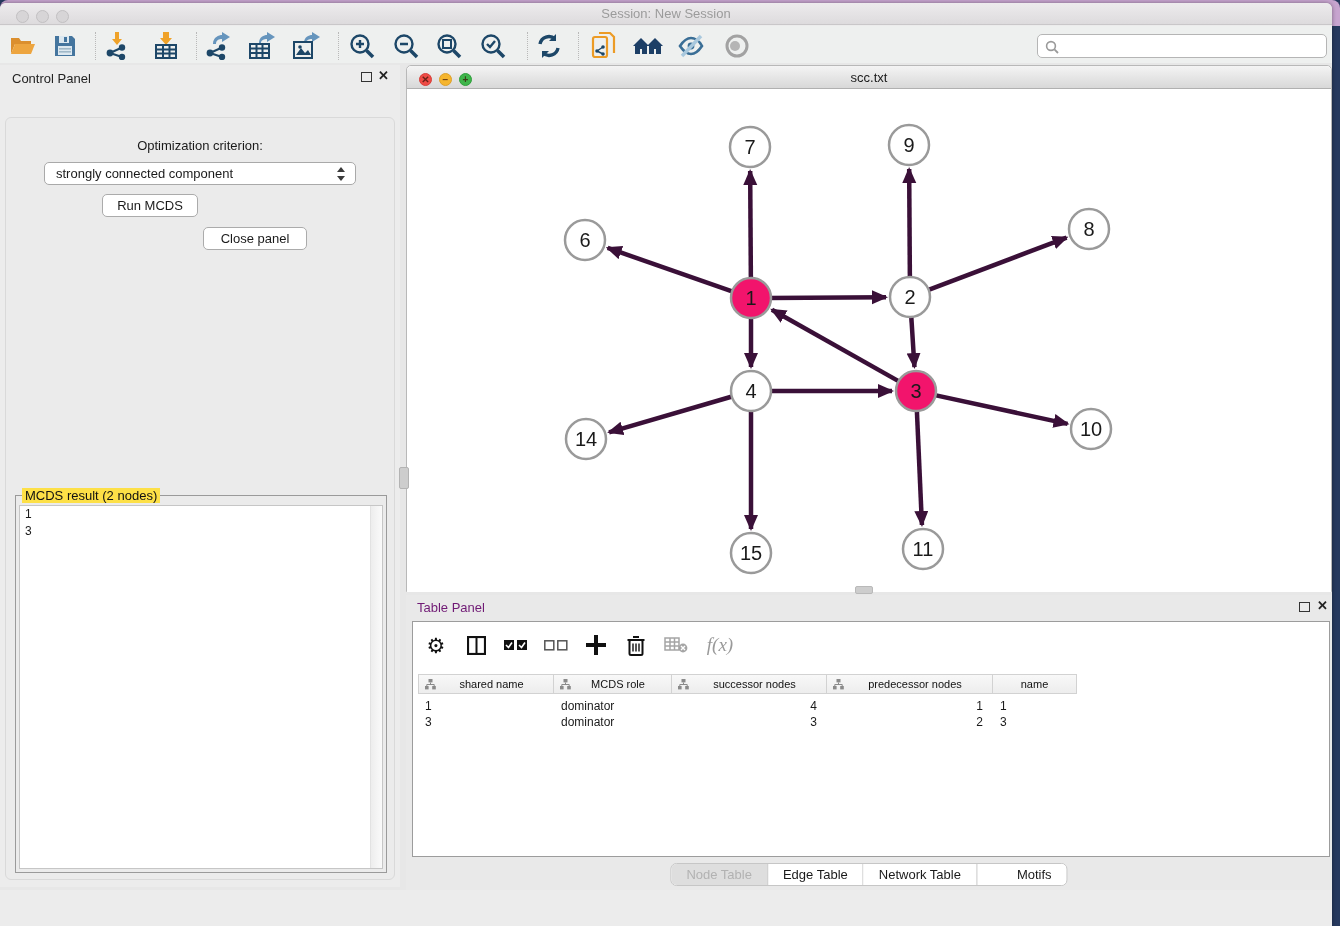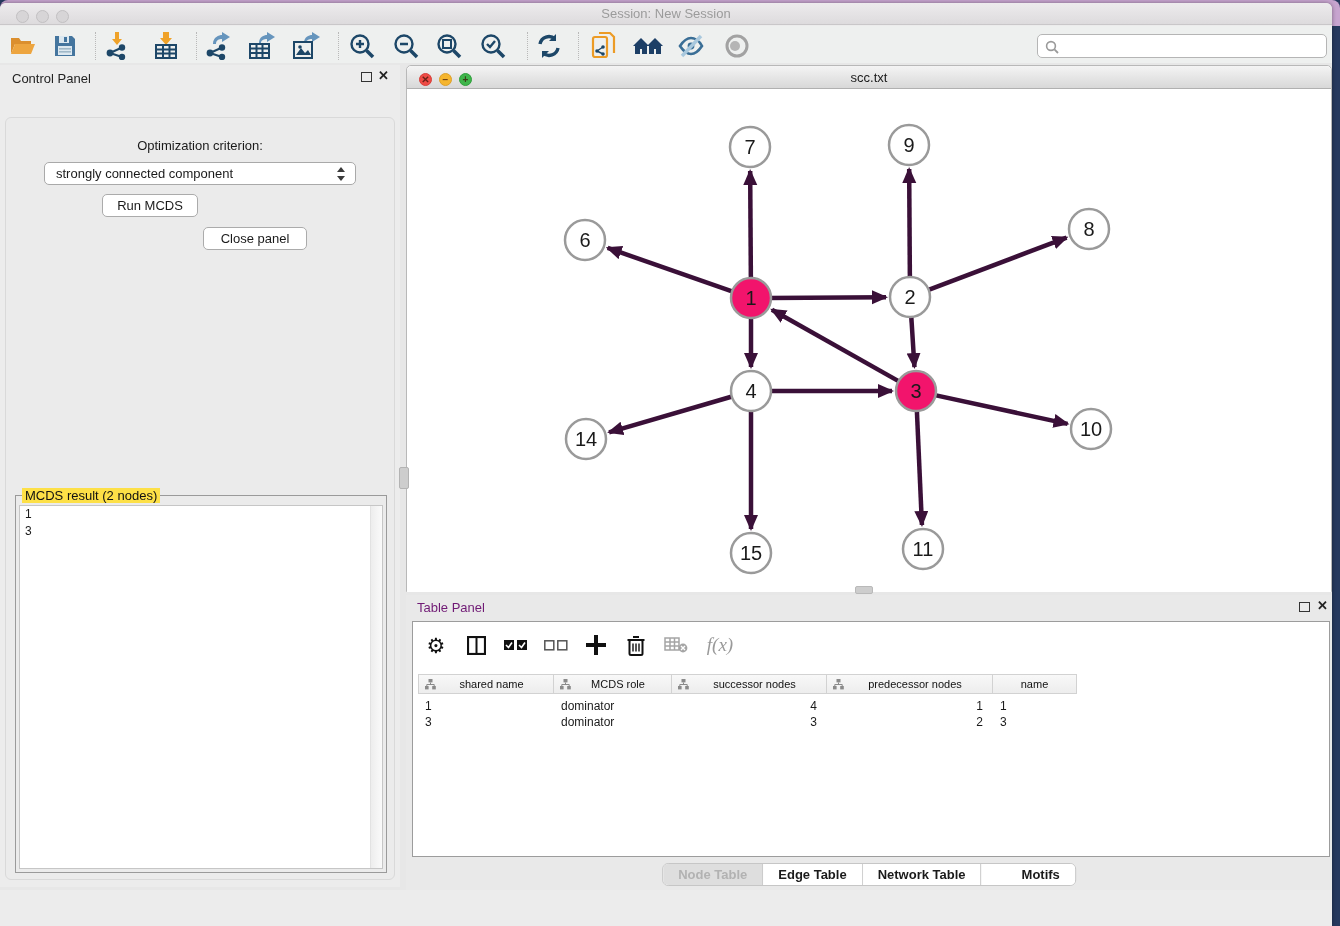--- a/index.html
+++ b/index.html
@@ -77,21 +77,21 @@
   .tbl-hcell:first-child { border-left:1px solid #d2d2d2; }
   .tbl-hcell .hicon { margin:0 6px 0 6px; }
   .tbl-hcell .hlabel { flex:1; text-align:center; padding-right:12px; }
   .tbl-hcell.no-icon .hlabel { padding:0; }
   .tbl-row { position:absolute; left:5px; height:16px; display:flex; font-size:12px; }
   .tbl-cell { height:16px; line-height:16px; overflow:hidden; }
   .al { text-align:left; padding-left:7px; }
   .ar { text-align:right; padding-right:10px; }
   .w0{width:136px}.w1{width:118px}.w2{width:155px}.w3{width:166px}.w4{width:84px}
   .tp-tabs { position:absolute; left:50%; transform:translateX(-50%); bottom:4px; height:23px; display:flex; border-radius:6px; overflow:hidden; border:1px solid #c6c6c6; background:#fff; }
-  .tp-tab { height:21px; padding:0 15px; font-size:13px; font-weight:bold; line-height:21px; background:#fff; border-right:1px solid #c9c9c9;text-align:center; }
+  .tp-tab { height:21px; padding:0 15px; font-size:13px; font-weight:normal; line-height:21px; background:#fff; border-right:1px solid #c9c9c9;text-align:center; }
   .tp-tab:last-child { border-right:none;margin-left:25px; }
   .tp-tab.selected { background:#dedede; color:#b2b2b2; }
 
   
   .statusbar { position:absolute; left:0; top:887px; width:100%; height:36px; background:#ececec; border-top:1px solid #d2d2d2; }
   .sb-list-btn { position:absolute; left:10px; top:6px; width:29px; height:26px; background:#fdfdfd; border:1px solid #b4b4b4; display:flex; align-items:center; justify-content:center; }
   .memory-btn { position:absolute; right:2px; top:7px; width:70px; height:24px; background:#fff; border:1px solid #ababab; border-radius:4px; display:flex; align-items:center; justify-content:center; gap:5px; font-size:12px; }
   .memory-dot { width:9px; height:11px; border-radius:50%; background:#1f9e36; }
 </style>
 </head>

